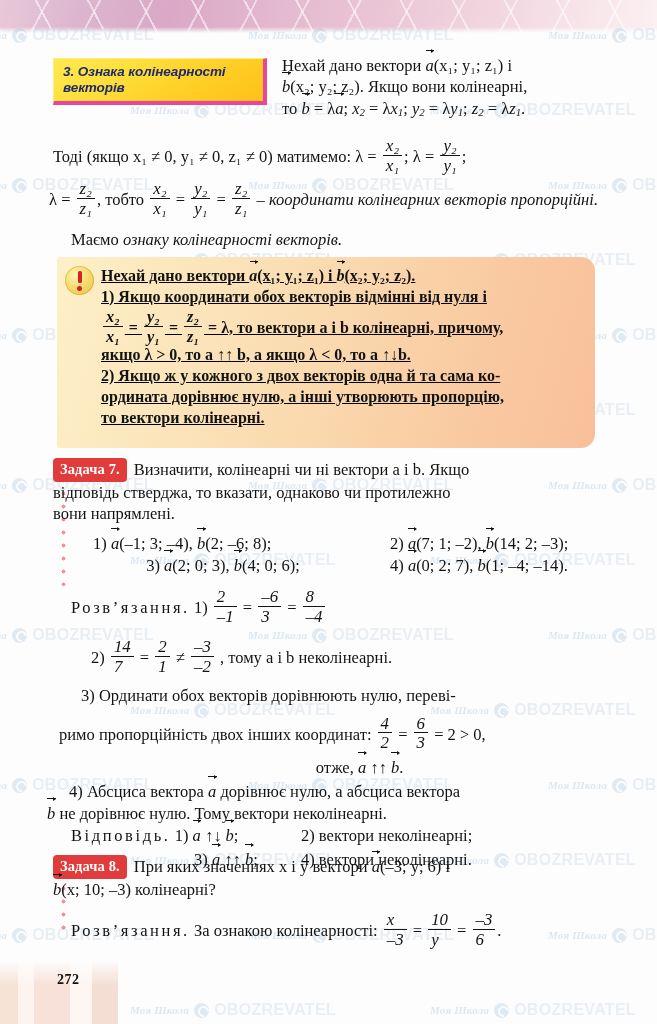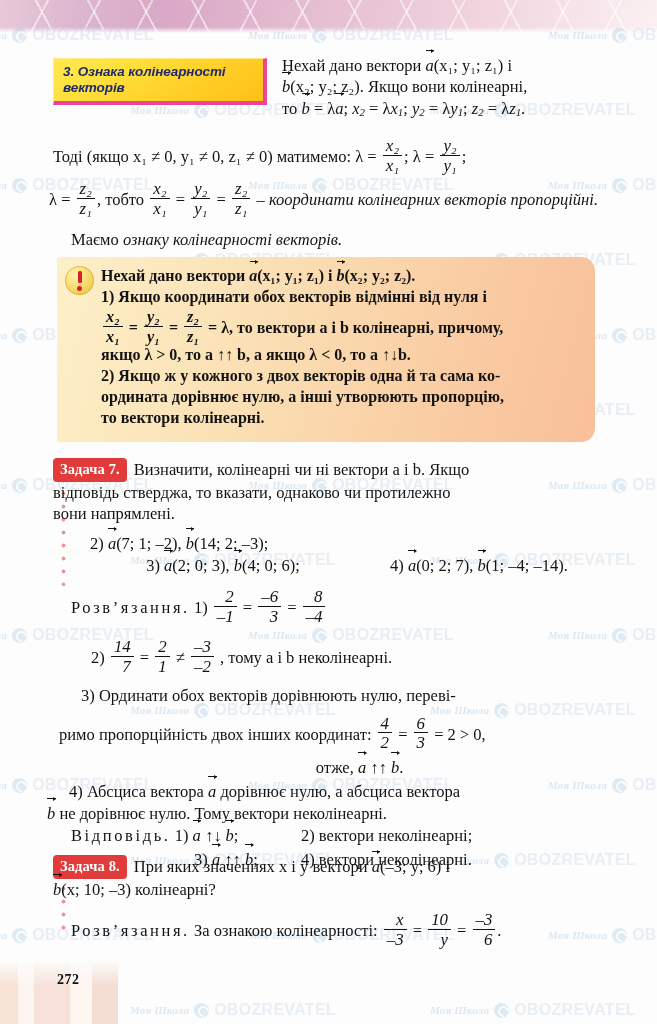--- a/index.html
+++ b/index.html
@@ -60,30 +60,30 @@
 
   
   .v{position:relative;display:inline-block;font-style:italic;}
   .v:before{content:"";position:absolute;left:3%;right:-4%;top:-.30em;height:0;
     border-top:1.4px solid #131313;}
   .v:after{content:"";position:absolute;right:-5%;top:-.30em;width:0;height:0;
     border-left:3.4px solid #131313;border-top:2.1px solid transparent;border-bottom:2.1px solid transparent;
     transform:translateY(-0.9px);}
   sub{font-size:.66em;vertical-align:-.22em;font-style:italic;}
   .it{font-style:italic;}
-  .frac{display:inline-block;vertical-align:-0.52em;text-align:right;margin:0 2px;font-style:italic;}
+  .frac{display:inline-block;vertical-align:-0.52em;text-align:left;margin:0 2px;font-style:italic;}
   .frac .n{display:block;line-height:1.04;padding:0 3px;}
   .frac .d{display:block;line-height:1.08;padding:1px 3px 0;border-top:1.4px solid #131313;}
   .bigfrac{font-size:1.02em;}
 
   
   .callout{position:absolute;left:57px;top:224px;width:538px;
     background:linear-gradient(105deg,#fdf0c8 0%,#fce9c0 16%,#fbdfb4 38%,#fad2a8 62%,#f9c7a0 82%,#f8c09a 100%);
     border-radius:3px 14px 14px 3px;
-    padding:9px 13px 14px 44px;box-sizing:border-box;}
+    padding:9px 13px 20px 44px;box-sizing:border-box;text-decoration:underline;}
   .callout .bang{position:absolute;left:8px;top:9px;width:29px;height:29px;border-radius:50%;
     background:radial-gradient(circle at 36% 30%,#fdf4b4 0%,#f6dc73 45%,#e9c23f 100%);
     box-shadow:inset 0 0 0 1px rgba(200,150,30,.45);}
   .callout .bang:before{content:"";position:absolute;left:12.5px;top:5px;width:4.5px;height:12px;
     background:#d81f26;border-radius:1.6px;}
   .callout .bang:after{content:"";position:absolute;left:12.3px;top:19.5px;width:5px;height:5px;
     background:#d81f26;border-radius:50%;}
   .callout .ln{font-size:16px;line-height:1.30;color:#131313;font-weight:700;}
   .badge{display:inline-block;background:#e23b3b;color:#fff;border-radius:4px;
     font-family:"Liberation Serif",serif;font-weight:700;font-style:normal;
@@ -346,20 +346,23 @@
     <div class="para" style="position:absolute;left:53px;top:425px;width:601px;">
       <div>
         <span class="badge">Задача 7.</span><span>Визначити, колінеарні чи ні вектори a і b. Якщо</span>
       </div>
       <div>відповідь стверджа, то вказати, однаково чи протилежно</div>
       <div>вони напрямлені.</div>
     </div>
 
     <div style="position:absolute;left:53px;top:500px;width:601px;">
       <div class="para" style="display:flex;">
+        <div style="width:300px;padding-left:40px;box-sizing:border-box;">
+          <span>1)</span> <span class="v">a</span><span>(–1; 3; –4),</span> <span class="v">b</span><span>(2; –6; 8);</span>
+        </div>
         <div style="width:290px;padding-left:37px;box-sizing:border-box;">
           <span>2)</span> <span class="v">a</span><span>(7; 1; –2),</span> <span class="v">b</span><span>(14; 2; –3);</span>
         </div>
       </div>
       <div class="para" style="display:flex;">
         <div style="width:300px;padding-left:40px;box-sizing:border-box;text-align:center;">
           <span>3)</span> <span class="v">a</span><span>(2; 0; 3),</span> <span class="v">b</span><span>(4; 0; 6);</span>
         </div>
         <div style="width:290px;padding-left:37px;box-sizing:border-box;">
           <span>4)</span> <span class="v">a</span><span>(0; 2; 7),</span> <span class="v">b</span><span>(1; –4; –14).</span>

